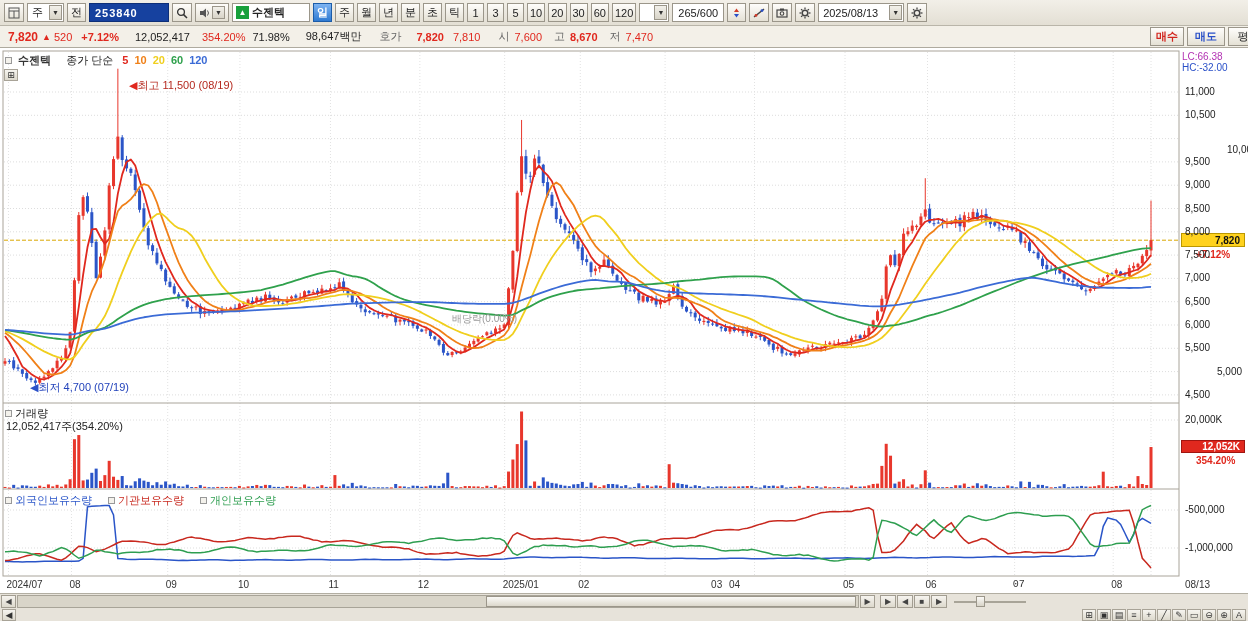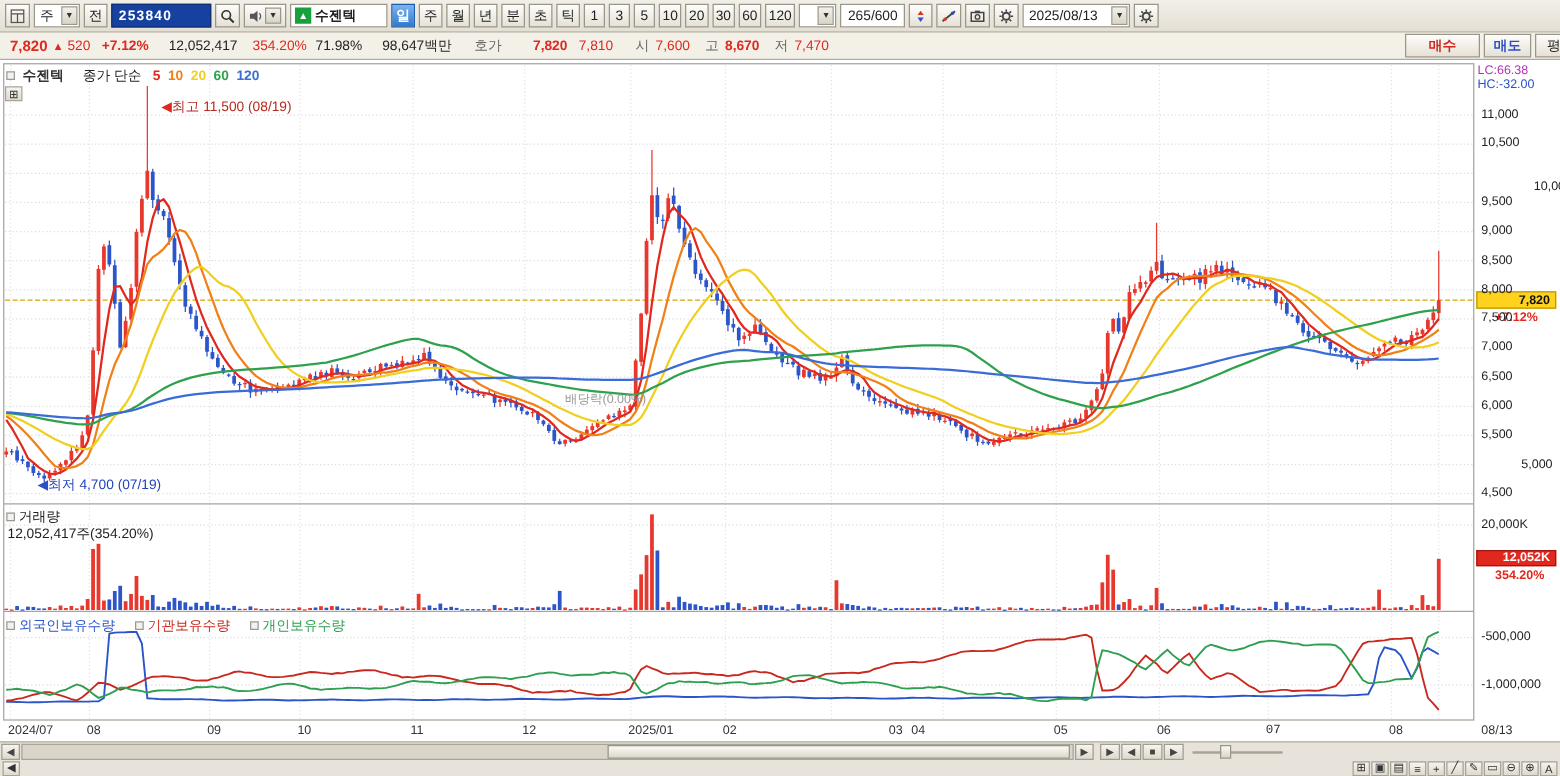--- a/index.html
+++ b/index.html
@@ -134,31 +134,31 @@
 
   <div class="tb2">
     <span class="red bold" style="font-size:12px;margin-right:4px">7,820</span>
     <span class="red" style="font-size:9px;margin-right:3px">▲</span>
     <span class="red" style="margin-right:9px">520</span>
     <span class="red bold" style="margin-right:16px">+7.12%</span>
     <span style="margin-right:12px">12,052,417</span>
     <span class="red" style="margin-right:7px">354.20%</span>
     <span style="margin-right:16px">71.98%</span>
     <span style="margin-right:18px">98,647백만</span>
-    <span class="lbl" style="margin-right:25px">호가</span>
+    <span class="lbl" style="margin-right:15px">호가</span>
     <span class="red bold" style="margin-right:9px">7,820</span>
     <span class="red" style="margin-right:18px">7,810</span>
     <span class="lbl" style="margin-right:5px">시</span>
     <span class="red" style="margin-right:12px">7,600</span>
     <span class="lbl" style="margin-right:5px">고</span>
     <span class="red bold" style="margin-right:12px">8,670</span>
     <span class="lbl" style="margin-right:5px">저</span>
     <span class="red">7,470</span>
     <span style="position:absolute;right:-10px;top:1px;display:flex;gap:3px">
-      <span class="btn bold" style="width:60px;color:#d2251e">매수</span>
+      <span class="btn bold" style="width:34px;color:#d2251e">매수</span>
       <span class="btn bold" style="width:38px;color:#2a50c8">매도</span>
       <span class="btn" style="width:30px">평</span>
     </span>
   </div>
 
   <div class="chartwrap">
     <svg id="cv" width="1248" height="545">
         <line x1="4" y1="346.90000000000003" x2="1178" y2="346.90000000000003" stroke="#ddd" stroke-dasharray="1 2"></line>
         <line x1="4" y1="323.6" x2="1178" y2="323.6" stroke="#ddd" stroke-dasharray="1 2"></line>
         <line x1="4" y1="300.3" x2="1178" y2="300.3" stroke="#ddd" stroke-dasharray="1 2"></line>

